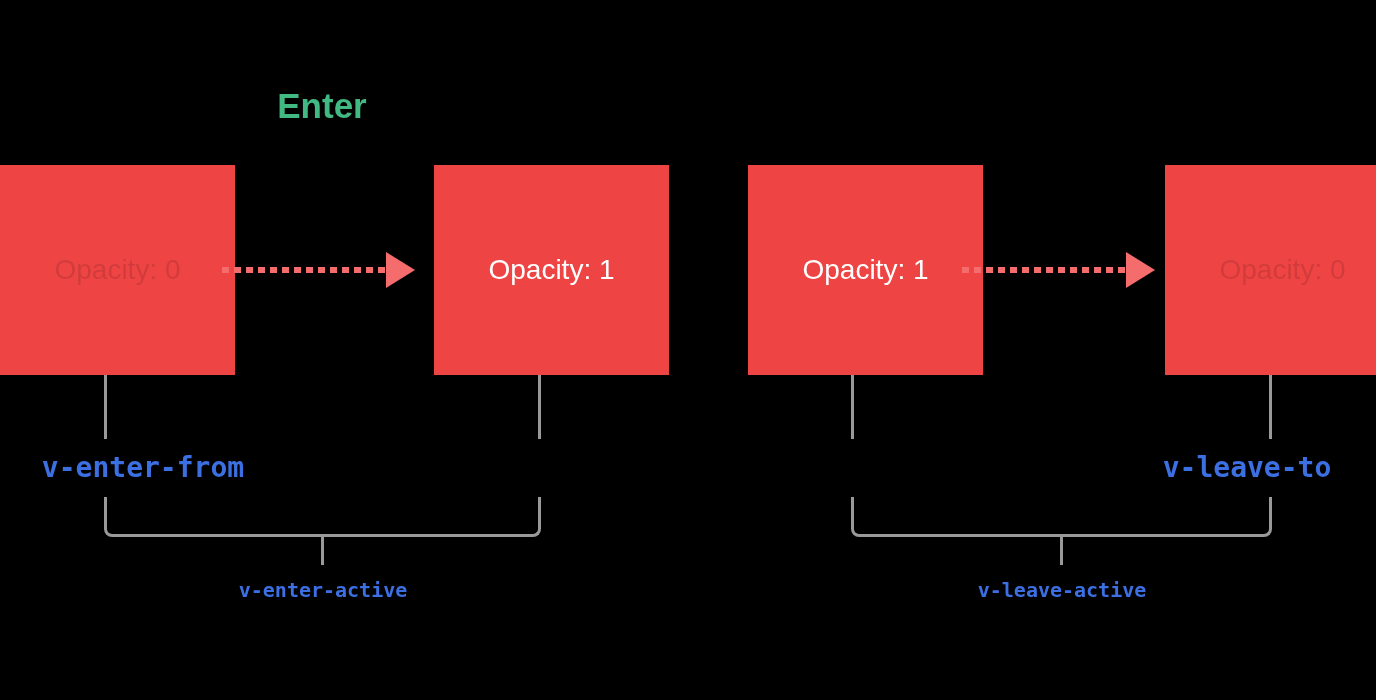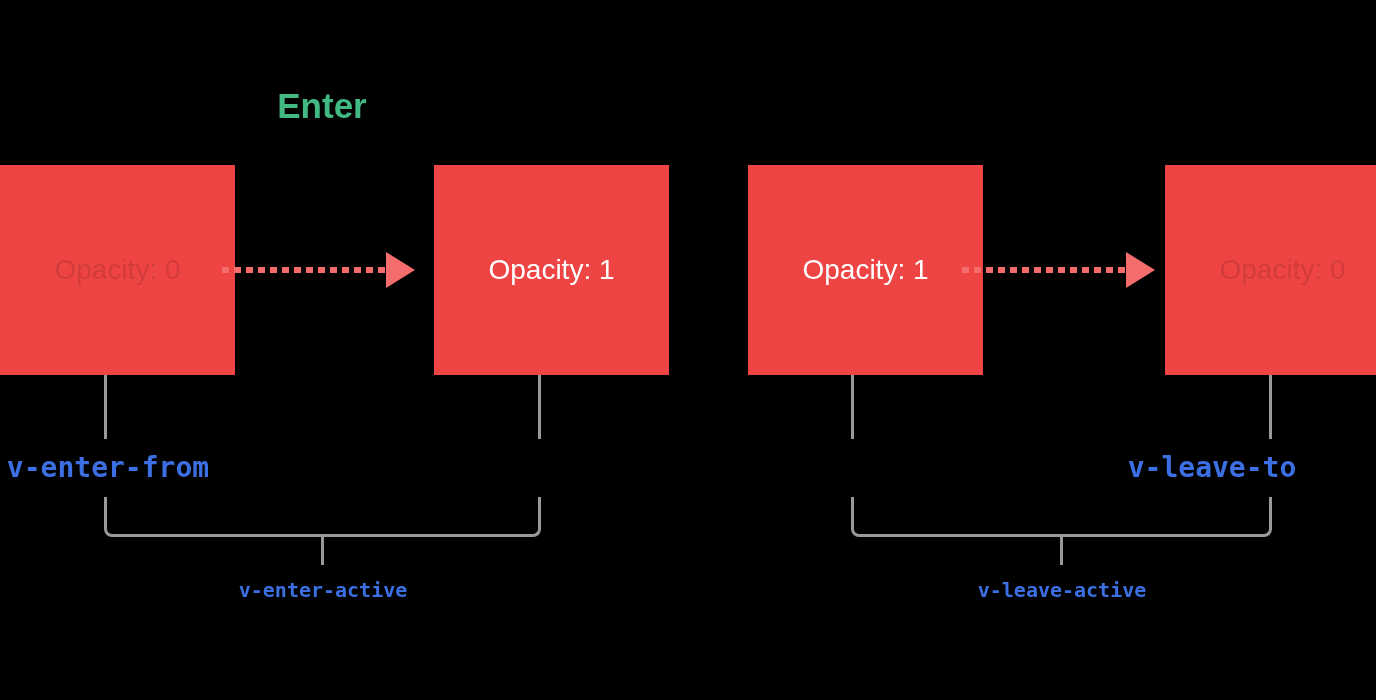--- a/index.html
+++ b/index.html
@@ -60,20 +60,21 @@
 
   .class-label {
     position: absolute;
     top: 451px;
     transform: translateX(-50%);
     font-family: "DejaVu Sans Mono", "Liberation Mono", monospace;
     font-weight: bold;
     font-size: 28px;
     color: #3b6fe2;
     white-space: nowrap;
+    margin-left: 35px;
   }
   #lbl-enter-from { left: 108px; }
   #lbl-enter-to   { left: 540px; }
   #lbl-leave-from { left: 853px; }
   #lbl-leave-to   { left: 1212px; }
 
   .bracket {
     position: absolute;
     top: 497px;
     height: 40px;

